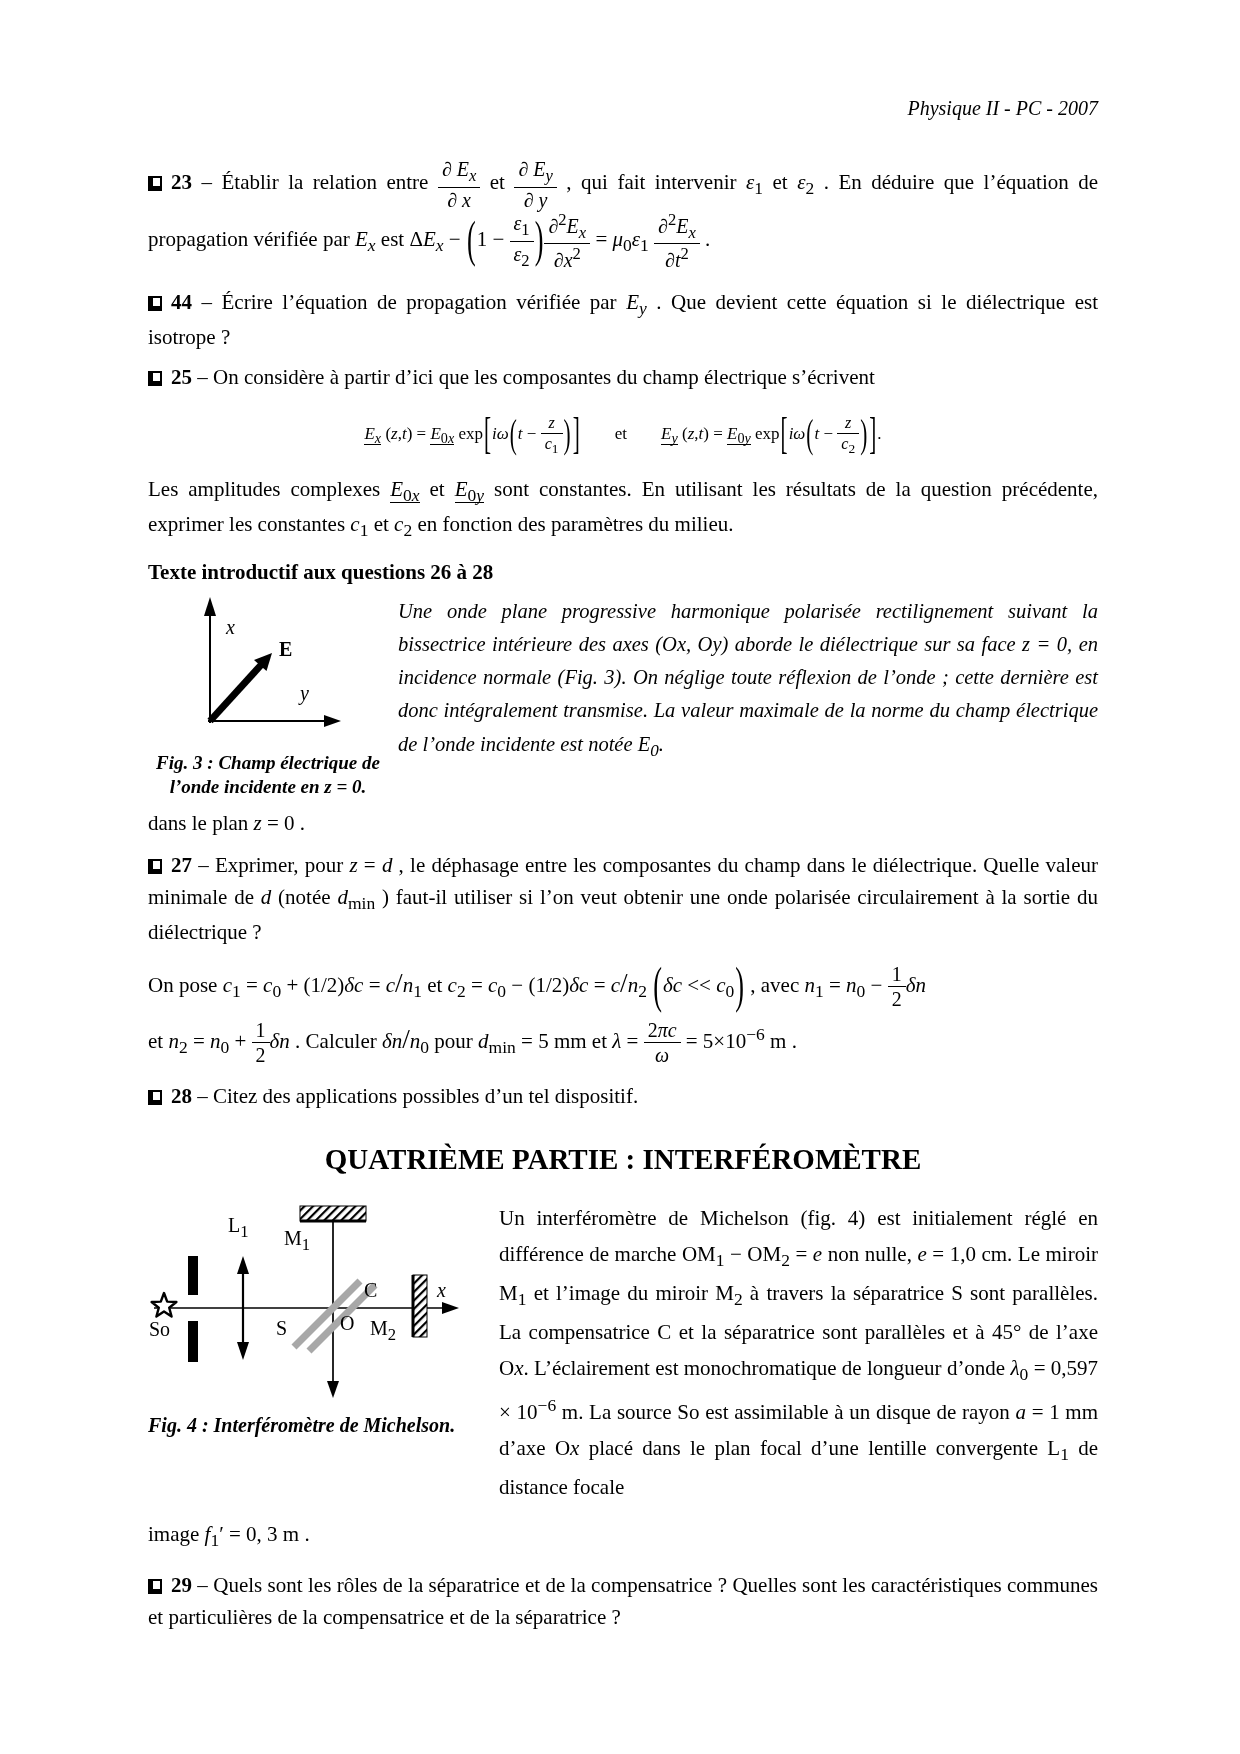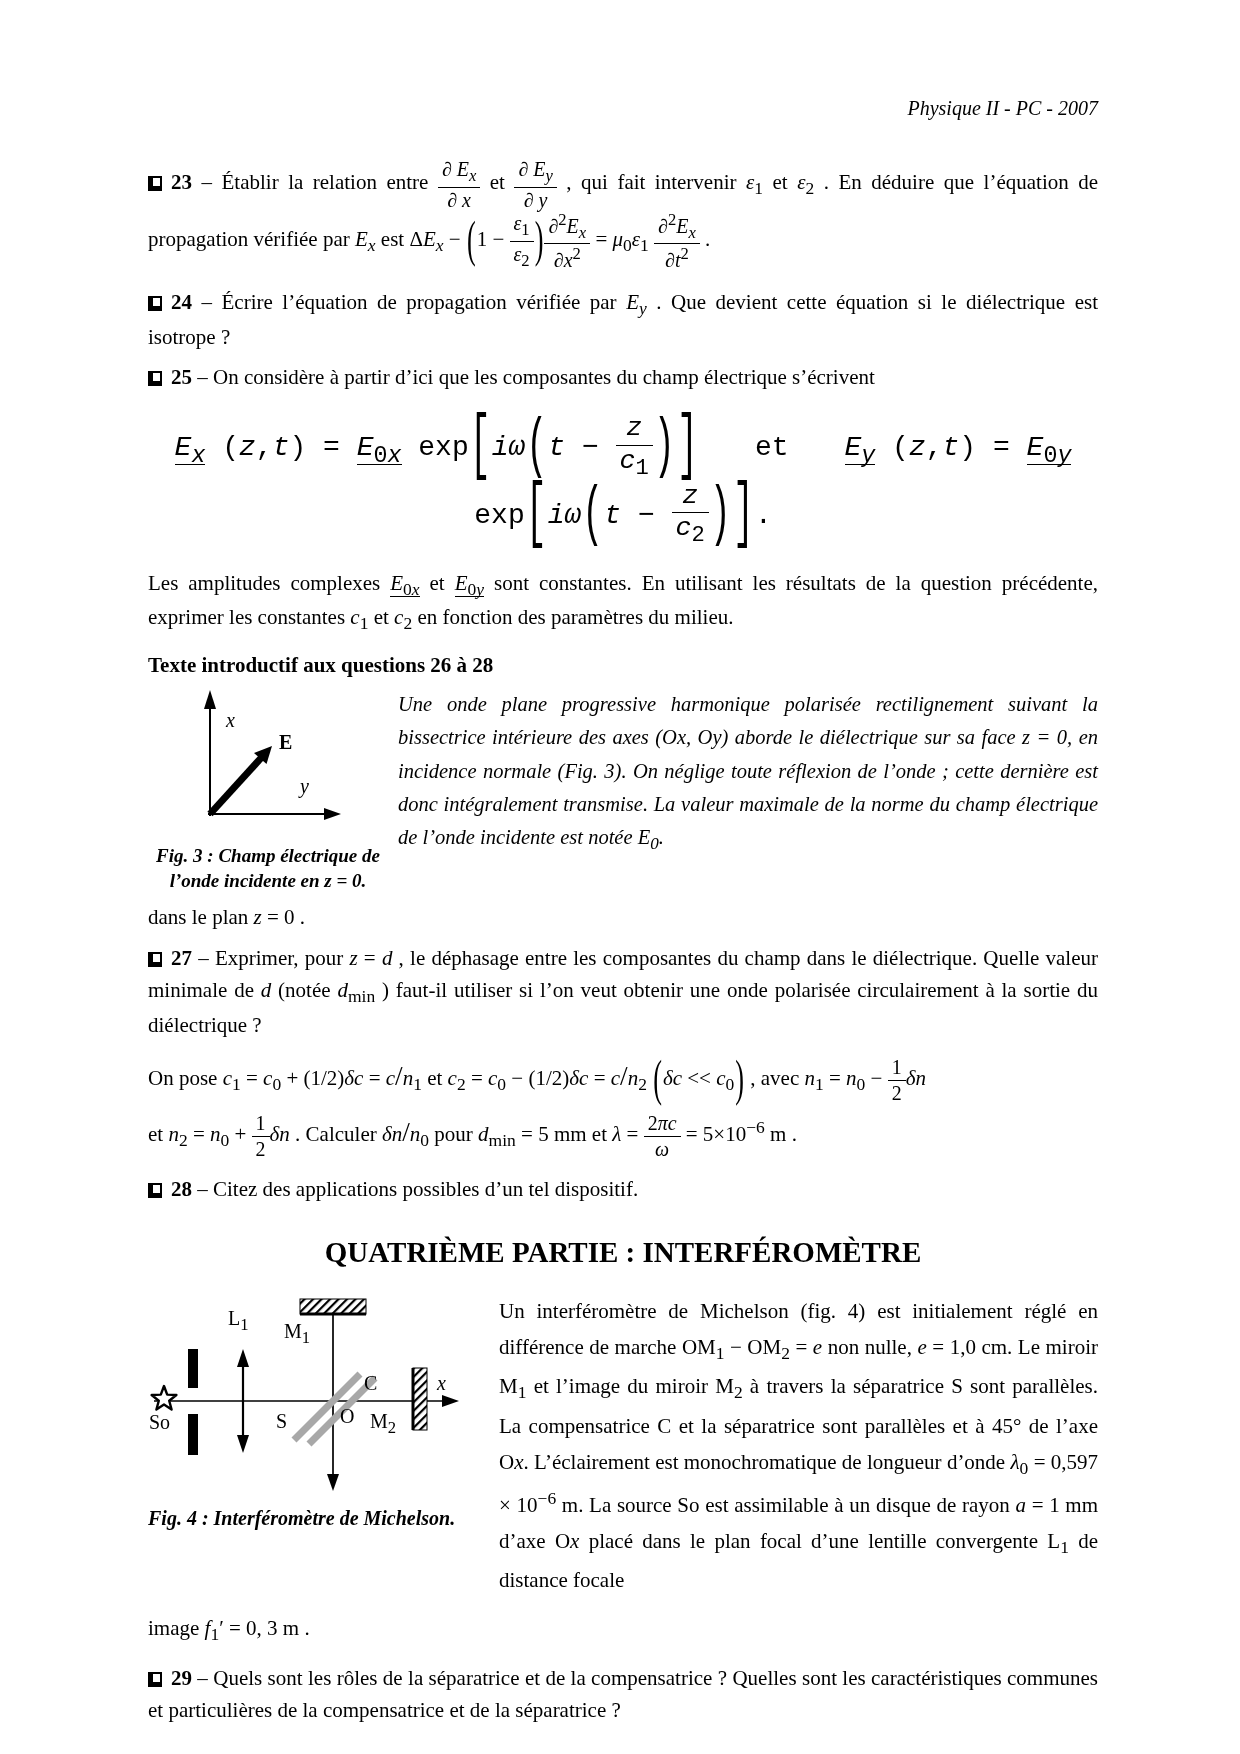--- a/index.html
+++ b/index.html
@@ -18,21 +18,21 @@
   .fr{display:inline-block;vertical-align:middle;text-align:center;line-height:1.12;font-size:0.95em;}
   .fr .n{display:block;padding:0 4px 1px;}
   .fr .d{display:block;border-top:1.5px solid #000;padding:1px 4px 0;}
   
   .bp,.bb{display:inline-block;vertical-align:middle;font-size:1.25em;line-height:1;
       transform:scaleY(1.9);transform-origin:center;padding:0 1px;font-weight:400;}
   .bb{transform:scaleY(2.05);}
   .sl{font-size:1.3em;}
   
   .ul{border-bottom:1.6px solid #000;padding-bottom:1px;}
-  .eqblock{text-align:center;font-size:28px;margin:20px 0 18px;font-family:Liberation Mono, monospace;}
+  .eqblock{text-align:center;font-size:17px;margin:20px 0 18px;}
   .introhead{font-weight:bold;font-size:21px;margin:16px 0 10px;}
   .figrow{display:flex;align-items:flex-start;}
   .fig3col{flex:none;width:240px;}
   .figwrap{position:relative;}
   .fig3cap{font-style:italic;font-weight:bold;font-size:19px;text-align:center;line-height:1.3;margin-top:14px;}
   .introtext{flex:1;padding-left:10px;}
   .it{font-style:italic;line-height:1.62;font-size:20.5px;}
   .flabel{position:absolute;font-size:20px;line-height:1;white-space:nowrap;}
   .ital{font-style:italic;}
   .bold{font-weight:bold;}
@@ -47,21 +47,21 @@
 <body>
 
 <div class="page">
 
   <div class="hdr">
     <span>Physique II - PC - 2007</span>
   </div>
 
   <p class="q" style="margin-top:38px"><span class="cb"></span><span><b>23</b> – Établir la relation entre <span class="fr"><span class="n"><i>∂ E<sub>x</sub></i></span><span class="d"><i>∂ x</i></span></span> et <span class="fr"><span class="n"><i>∂ E<sub>y</sub></i></span><span class="d"><i>∂ y</i></span></span> , qui fait intervenir <i>ε</i><sub>1</sub> et <i>ε</i><sub>2</sub> . En déduire que l’équation de propagation vérifiée par <i>E<sub>x</sub></i> est Δ<i>E<sub>x</sub></i> − <span class="bp">(</span>1 − <span class="fr"><span class="n"><i>ε</i><sub>1</sub></span><span class="d"><i>ε</i><sub>2</sub></span></span><span class="bp">)</span><span class="fr"><span class="n"><i>∂</i><sup>2</sup><i>E<sub>x</sub></i></span><span class="d"><i>∂x</i><sup>2</sup></span></span> = <i>μ</i><sub>0</sub><i>ε</i><sub>1</sub> <span class="fr"><span class="n"><i>∂</i><sup>2</sup><i>E<sub>x</sub></i></span><span class="d"><i>∂t</i><sup>2</sup></span></span> .</span></p>
 
-  <p class="q mt16"><span class="cb"></span><span><b>24</b> – Écrire l’équation de propagation vérifiée par <i>E<sub>y</sub></i> . Que devient cette équation si le diélectrique est isotrope ?</span></p>
+  <p class="q mt16"><span class="cb"></span><span><b>44</b> – Écrire l’équation de propagation vérifiée par <i>E<sub>y</sub></i> . Que devient cette équation si le diélectrique est isotrope ?</span></p>
 
   <p class="q mt8"><span class="cb"></span><span><b>25</b> – On considère à partir d’ici que les composantes du champ électrique s’écrivent</span></p>
 
   <div class="eqblock"><span class="ul"><i>E<sub>x</sub></i></span> (<i>z</i>,<i>t</i>) = <span class="ul"><i>E</i><sub>0<i>x</i></sub></span> exp<span class="bb">[</span><i>iω</i><span class="bp">(</span><i>t</i> − <span class="fr"><span class="n"><i>z</i></span><span class="d"><i>c</i><sub>1</sub></span></span><span class="bp">)</span><span class="bb">]</span>  et  <span class="ul"><i>E<sub>y</sub></i></span> (<i>z</i>,<i>t</i>) = <span class="ul"><i>E</i><sub>0<i>y</i></sub></span> exp<span class="bb">[</span><i>iω</i><span class="bp">(</span><i>t</i> − <span class="fr"><span class="n"><i>z</i></span><span class="d"><i>c</i><sub>2</sub></span></span><span class="bp">)</span><span class="bb">]</span>.</div>
 
   <p class="body">Les amplitudes complexes <span class="ul"><i>E</i><sub>0<i>x</i></sub></span> et <span class="ul"><i>E</i><sub>0<i>y</i></sub></span> sont constantes. En utilisant les résultats de la question précédente, exprimer les constantes <i>c</i><sub>1</sub> et <i>c</i><sub>2</sub> en fonction des paramètres du milieu.</p>
 
   <p class="introhead">Texte introductif aux questions 26 à 28</p>
 
   <div class="figrow">

